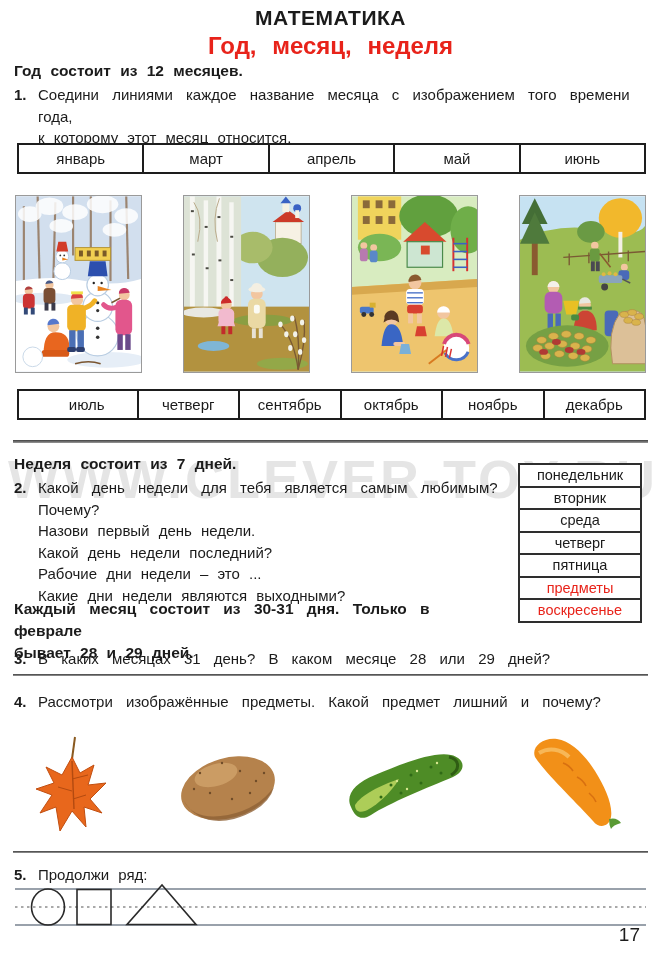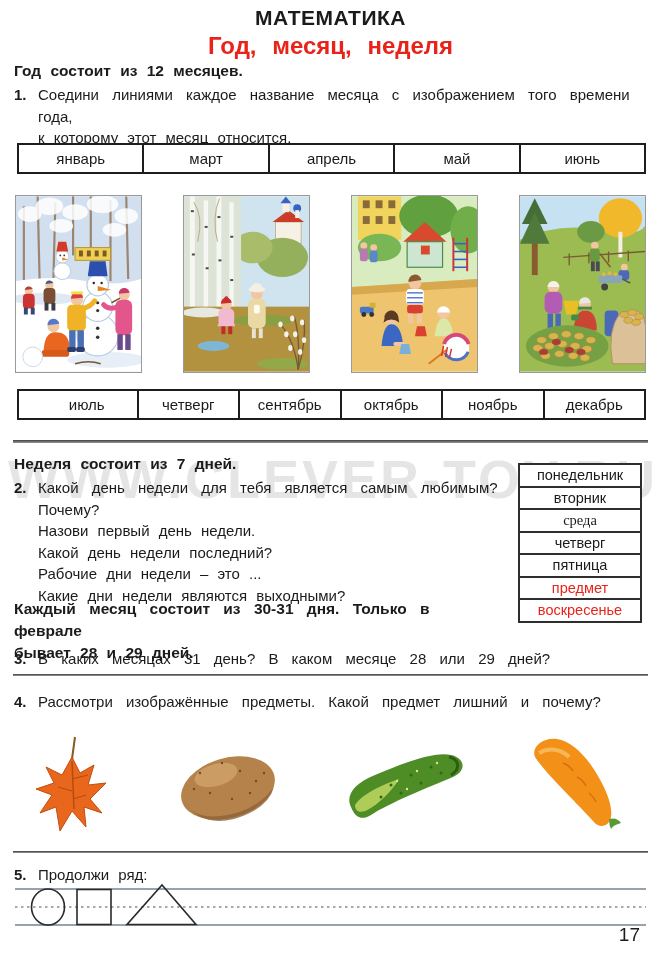--- a/index.html
+++ b/index.html
@@ -388,24 +388,24 @@
       <div class="txt">Назови первый день недели.</div>
       <div class="txt">Какой день недели последний?</div>
       <div class="txt">Рабочие дни недели – это ...</div>
       <div class="txt">Какие дни недели являются выходными?</div>
     </div>
   </div>
 
   <div class="abs daytable" style="top:463px;left:510px;">
     <div class="dayrow" style="color: rgb(27, 27, 27);">понедельник</div>
     <div class="dayrow" style="color: rgb(27, 27, 27);">вторник</div>
-    <div class="dayrow" style="color: rgb(27, 27, 27); font-family: Liberation Serif, serif;">среда</div>
+    <div class="dayrow" style="color: rgb(27, 27, 27);">среда</div>
     <div class="dayrow" style="color: rgb(27, 27, 27);">четверг</div>
     <div class="dayrow" style="color: rgb(27, 27, 27);">пятница</div>
-    <div class="dayrow" style="color: rgb(232, 35, 26);">предмет</div>
+    <div class="dayrow" style="color: rgb(232, 35, 26);">предметы</div>
     <div class="dayrow" style="color: rgb(232, 35, 26);">воскресенье</div>
   </div>
 
   <div class="abs" style="top:598px;left:14px;width:488px;">
     <div class="h-bold ws-wide" style="line-height:22px;">Каждый месяц состоит из 30-31 дня. Только в феврале</div>
     <div class="h-bold" style="line-height:22px;">бывает 28 и 29 дней.</div>
   </div>
 
   <div class="abs task" style="top:648px;left:14px;width:634px;">
     <span class="tnum">3.</span>

